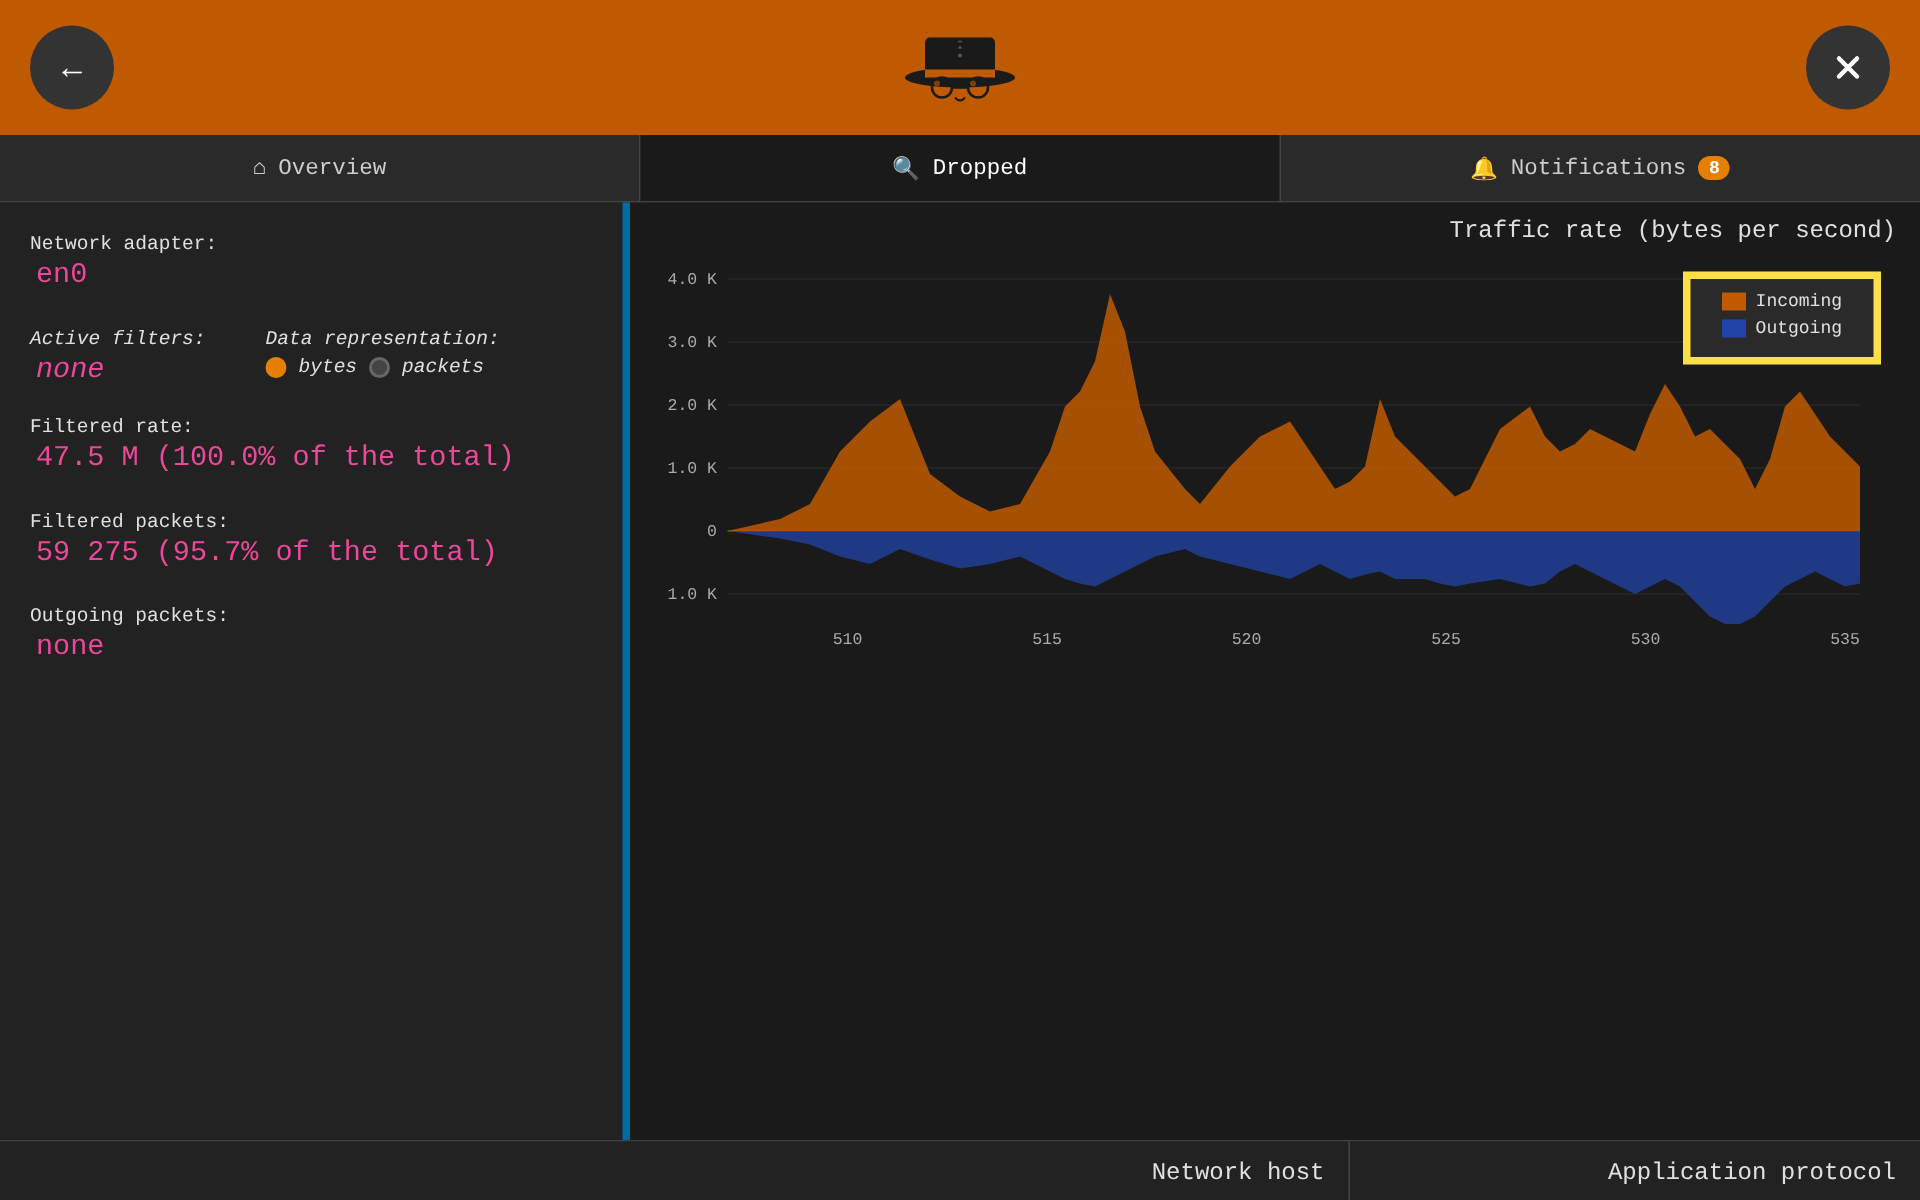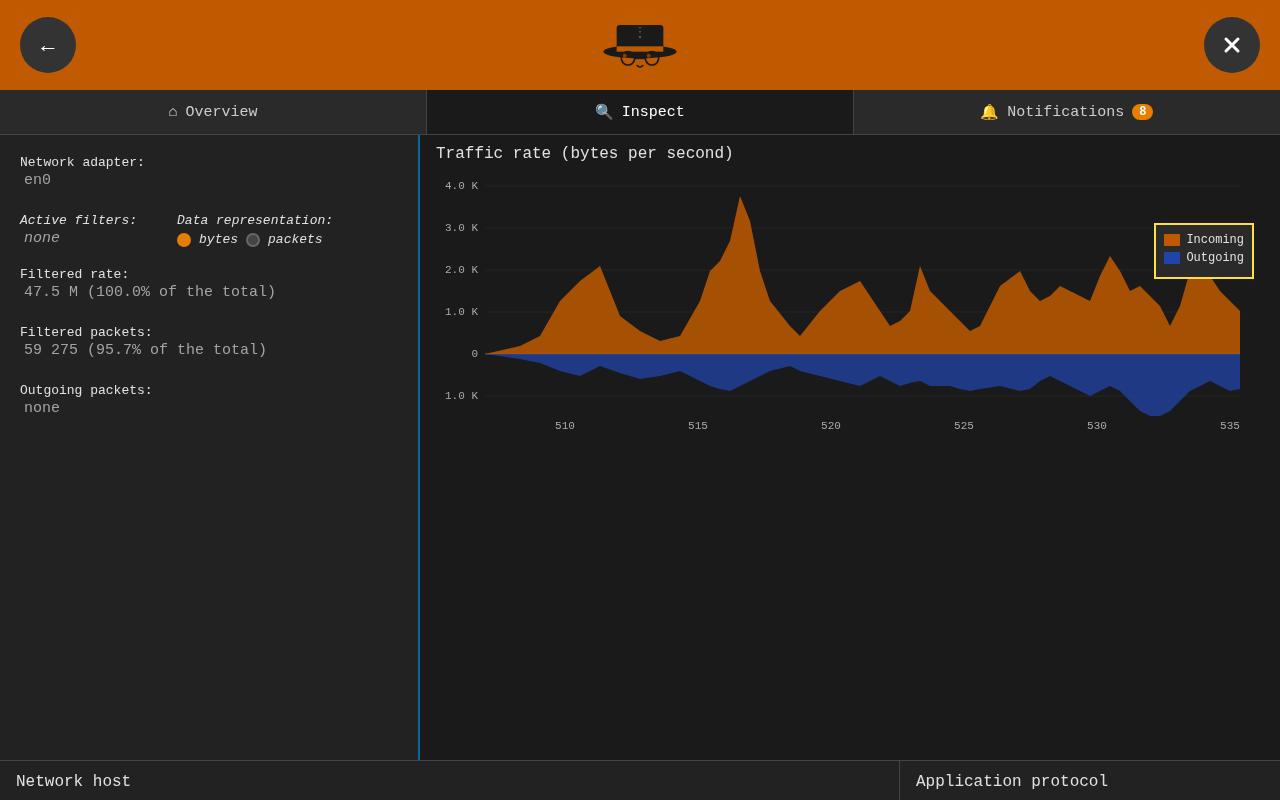--- a/index.html
+++ b/index.html
@@ -80,64 +80,63 @@
     .main {
       display: flex;
       height: calc(800px - 90px - 45px - 40px);
     }
 
     
     .sidebar {
       width: 420px;
       background: #222;
       padding: 20px;
-      border-right: 2px solid #0369a1;
+      border-right: 5px solid #0369a1;
       flex-shrink: 0;
     }
     .sidebar-section { margin-bottom: 24px; }
     .sidebar-label { color: #e0e0e0; font-size: 13px; }
-    .sidebar-value { color: #a3a3a3; font-size: 15px; margin-top: 2px; margin-left: 4px; }
+    .sidebar-value { color: #ec4899; font-size: 19px; margin-top: 2px; margin-left: 4px; }
     .radio-group { display: flex; flex-direction: row; gap: 8px; margin-top: 4px; }
     .radio-item { display: flex; align-items: center; gap: 8px; }
     .radio-dot {
       width: 14px; height: 14px; border-radius: 50%; border: 2px solid #888;
       display: flex; align-items: center; justify-content: center;
     }
     .radio-dot.selected { border-color: #e67e00; background: #e67e00; }
     .radio-dot.unselected { background: #444; border-color: #666; }
 
     
     .chart-area {
       flex: 1;
       background: #1a1a1a;
       padding: 10px 16px;
     }
     .chart-title {
-      text-align: left;
+      text-align: right;
       font-size: 16px;
       color: #e0e0e0;
       margin-bottom: 8px;
     }
     .chart-container {
       position: relative;
       width: 100%;
       height: 270px;
     }
     svg.traffic-chart {
       width: 100%;
       height: 270px;
     }
     .chart-legend {
       position: absolute;
       top: 10px; right: 10px;
       background: #2a2a2a;
-      border: 2px solid #fde047;
-      padding: 8px 8px;
+      border: 5px solid #fde047;
+      padding: 8px 21px;
       font-size: 12px;
-      margin-top: 42px;
     }
     .legend-item { display: flex; align-items: center; gap: 6px; margin-bottom: 4px; }
     .legend-color { width: 16px; height: 12px; }
 
     
     .bottom {
       display: flex;
       height: 260px;
       border-top: 1px solid #444;
     }
@@ -151,20 +150,21 @@
     .app-protocol {
       flex: 1;
       background: #222;
       padding: 12px 16px;
       overflow: hidden;
     }
     .section-title {
       font-size: 16px;
       color: #e0e0e0;
       margin-bottom: 10px;
+      text-align: right;
     }
   </style>
 </head>
 <body>
 
 <div class="header">
   <button class="back-btn">←</button>
 
   <div class="header-logo">
     <svg class="hat-svg" viewBox="0 0 120 80">
@@ -197,21 +197,21 @@
   </button>
 </div>
 
 <div class="nav-tabs">
   <div class="nav-tab">
     <span>⌂</span>
     <span>Overview</span>
   </div>
   <div class="nav-tab active">
     <span>🔍</span>
-    <span>Inspect</span>
+    <span>Dropped</span>
   </div>
   <div class="nav-tab">
     <span>🔔</span>
     <span>Notifications</span>
     <span class="notif-badge">8</span>
   </div>
 </div>
 
 <div class="main">
 

